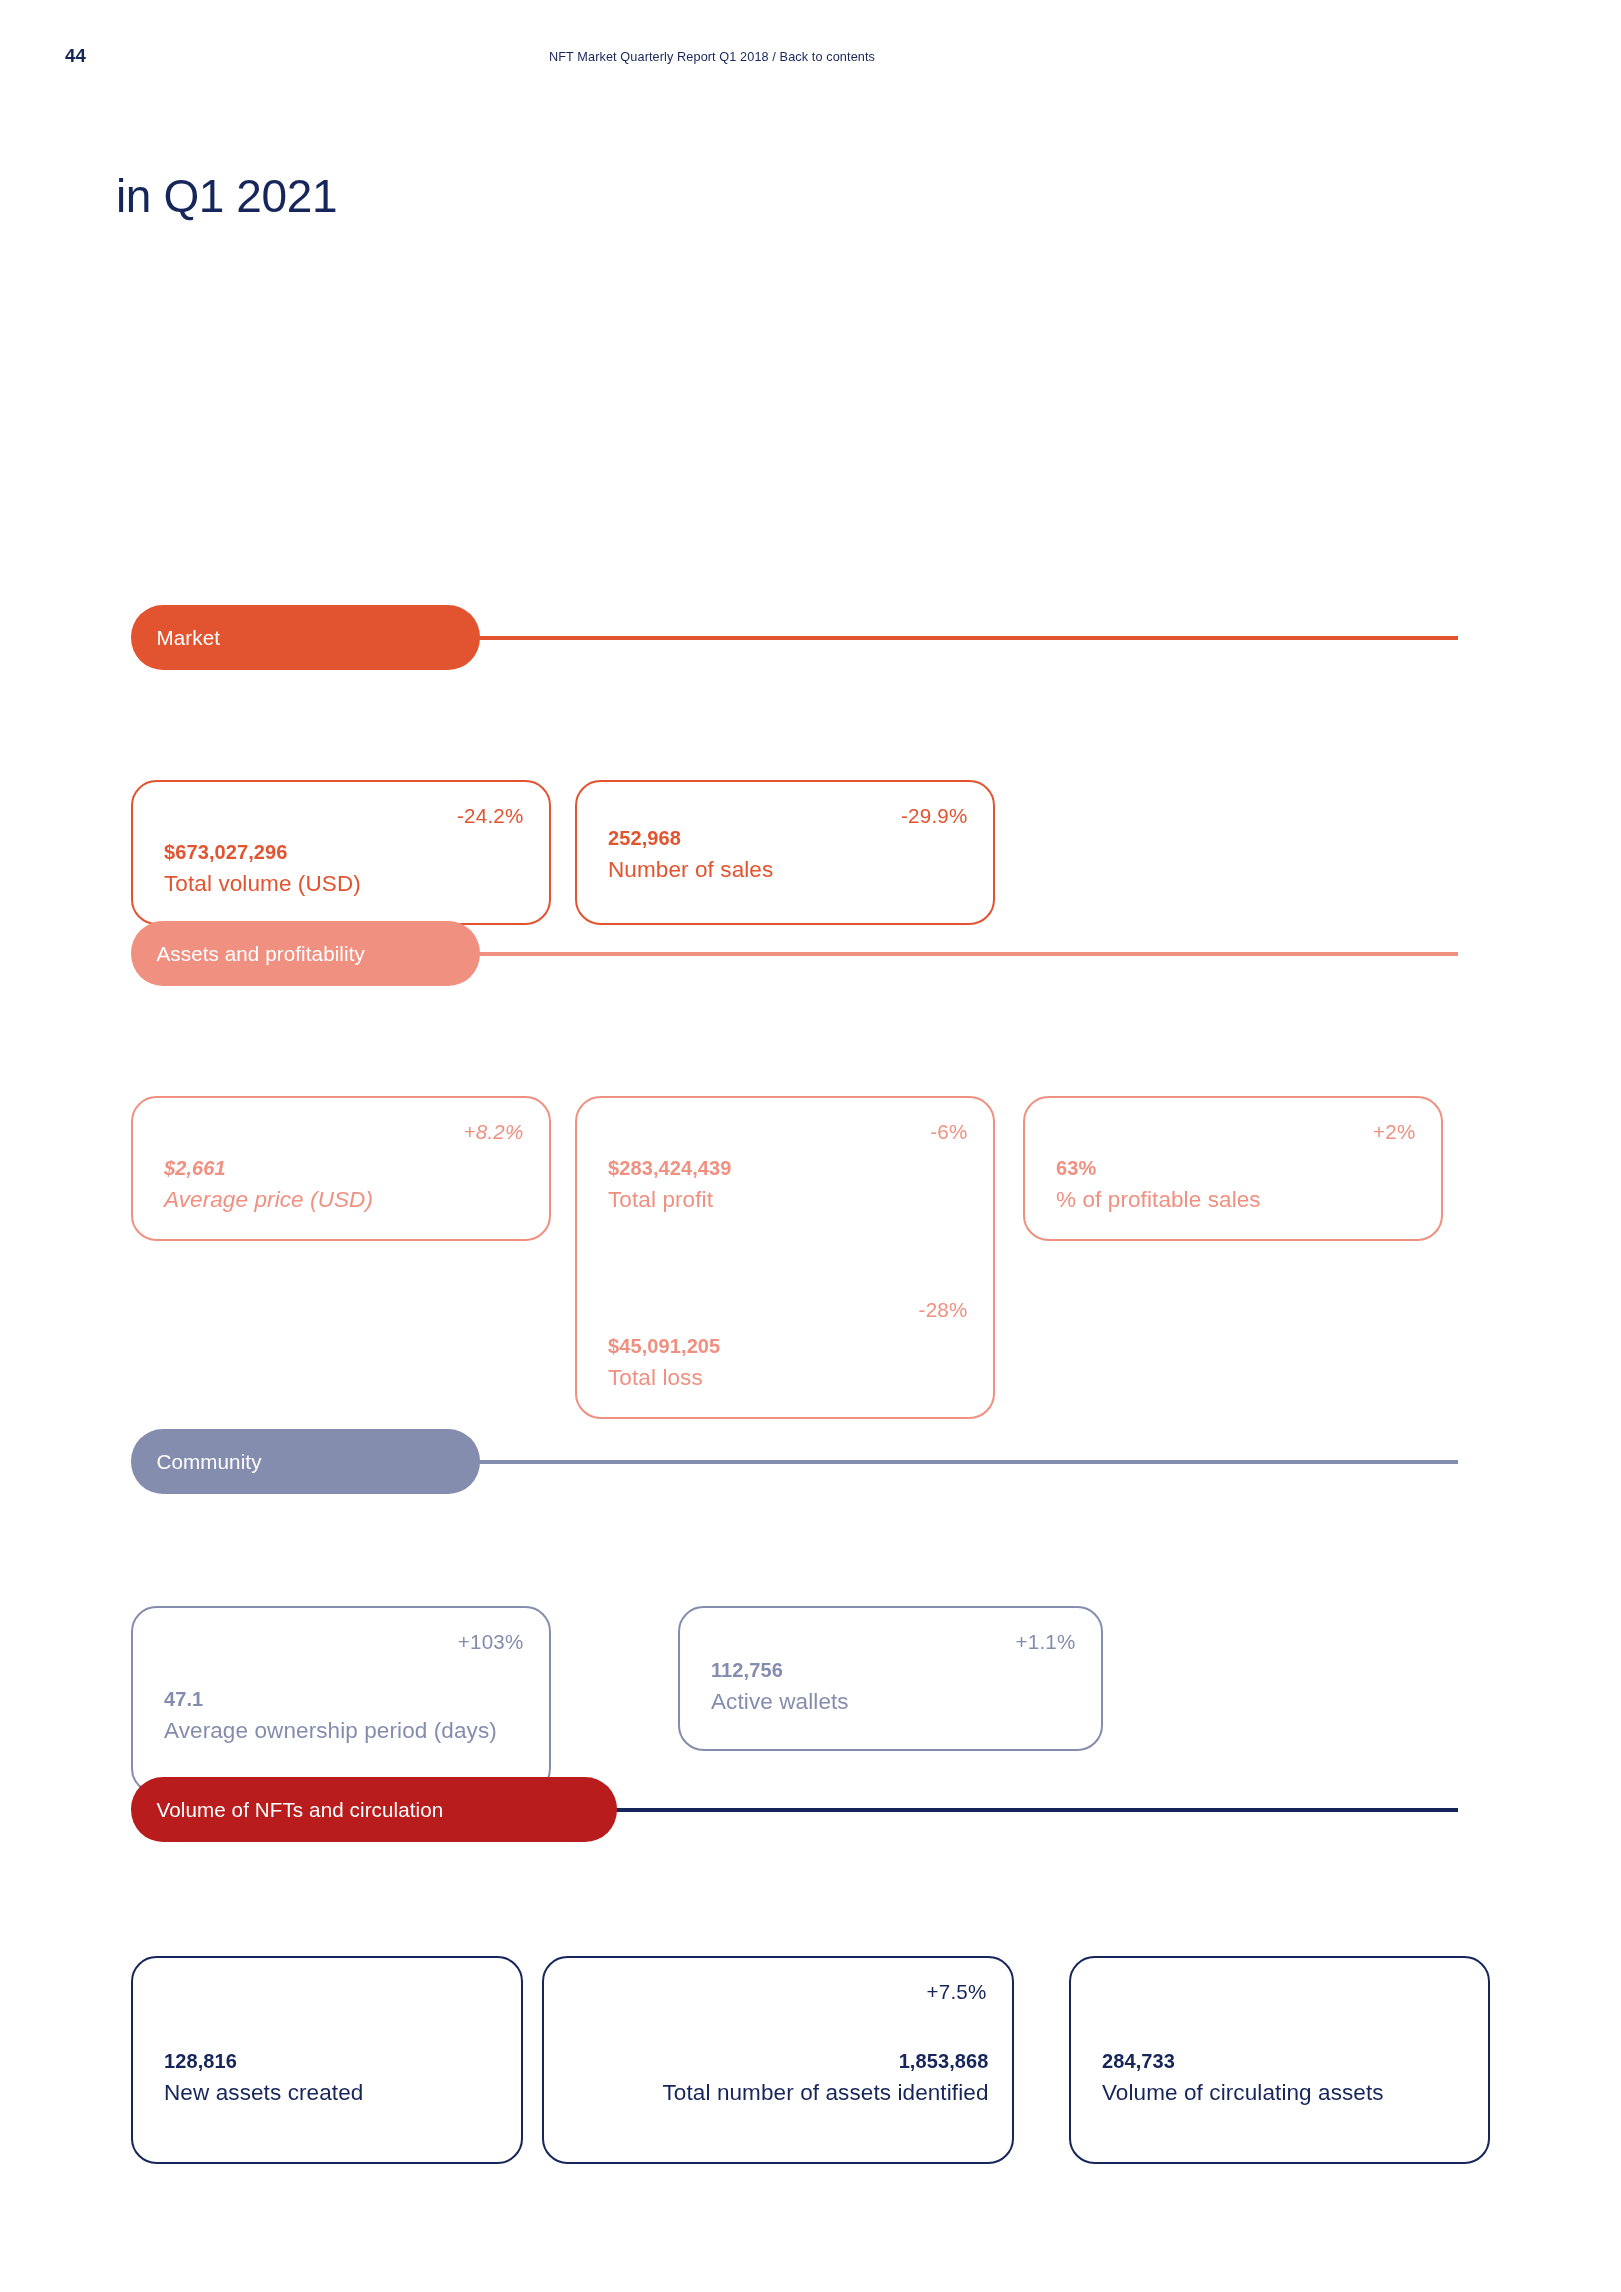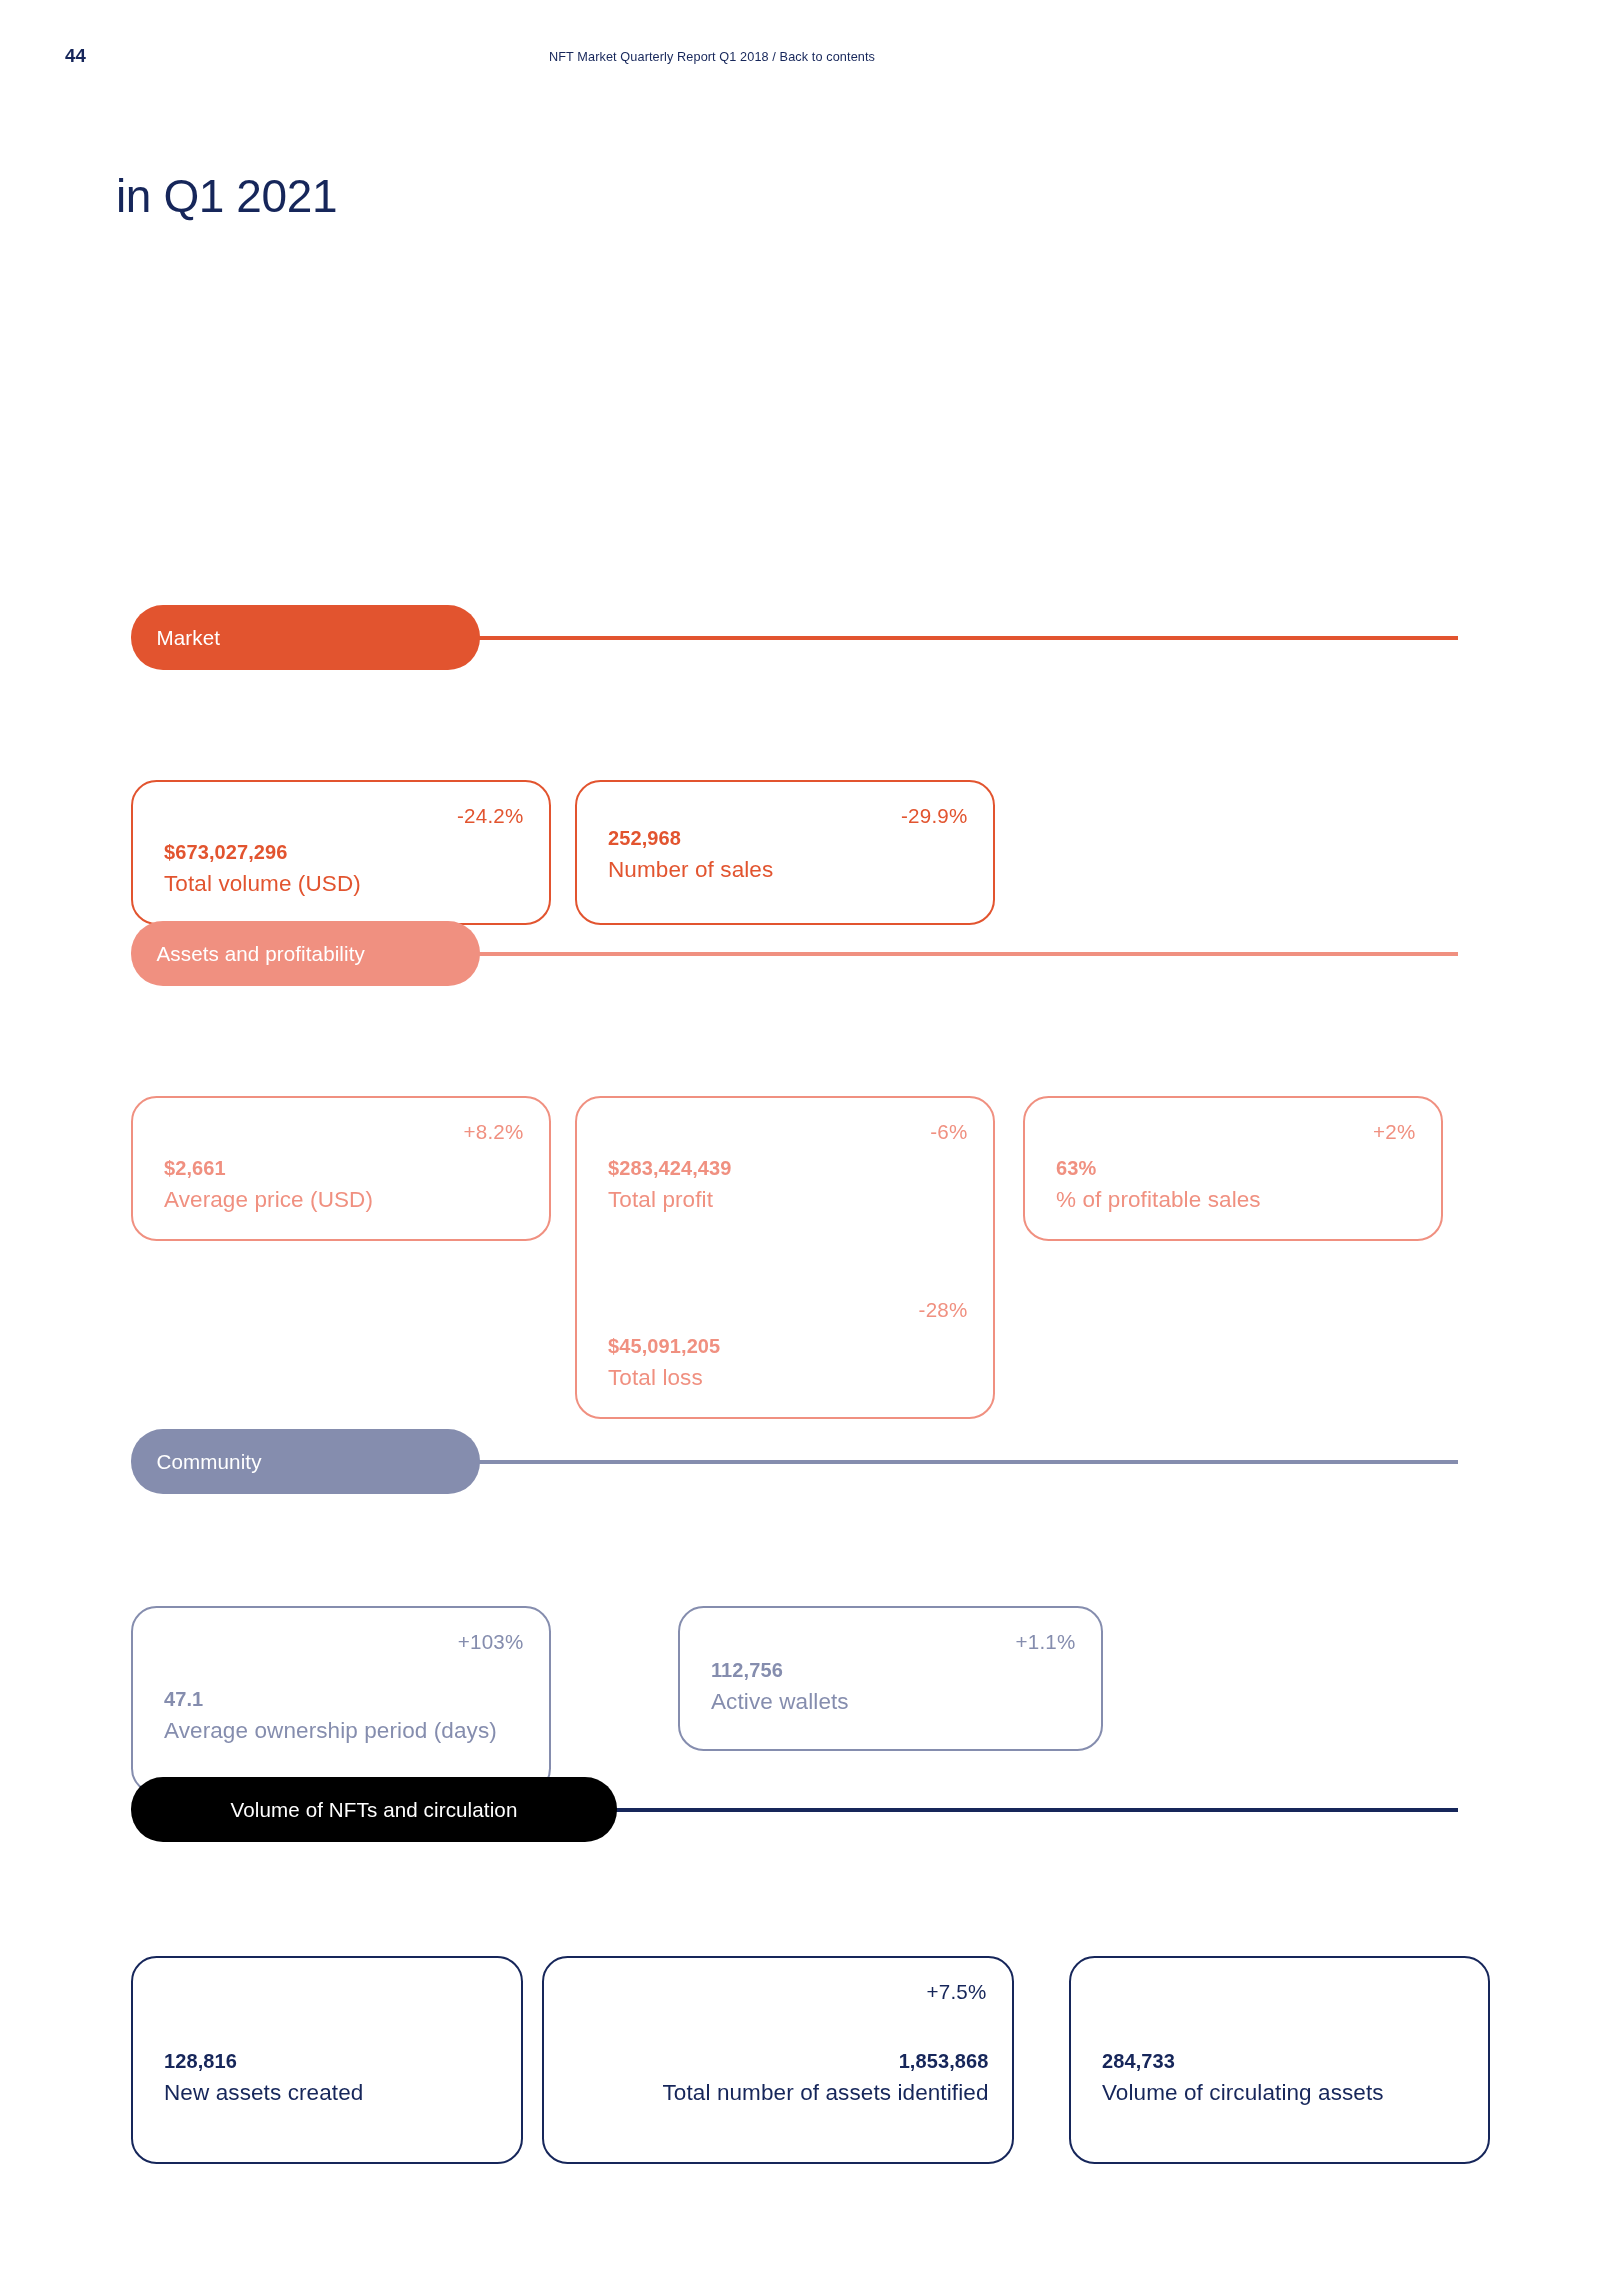--- a/index.html
+++ b/index.html
@@ -141,21 +141,21 @@
 
   
   .theme-community .pill { background: #858dae; }
   .theme-community .rule { background: #858dae; }
   .theme-community .card { border-color: #858dae; }
   .theme-community .card-delta,
   .theme-community .card-value,
   .theme-community .card-label { color: #858dae; }
 
   
-  .theme-volume .pill { background: #000000; justify-content: center; }
+  .theme-volume .pill { background: #b91c1c; }
   .theme-volume .rule { background: #16265a; }
   .theme-volume .card { border-color: #16265a; }
   .theme-volume .card-delta,
   .theme-volume .card-value,
   .theme-volume .card-label { color: #16265a; }
 </style>
 </head>
 <body>
 
 <div class="page">
@@ -193,21 +193,21 @@
   </div>
 
   <div class="section theme-assets" style="top:921px;">
     <div class="section-head">
       <div class="rule" style="left:431px;"></div>
       <div class="pill" style="width:349px;">
         <span class="pill-label">Assets and profitability</span>
       </div>
     </div>
     <div class="cards" style="height:412px;">
-      <div class="card" style="left:131px;top:110px;width:420px;height:145px;">
+      <div class="card" style="left:131px;top:110px;width:420px;height:145px;font-style:italic;">
         <span class="card-delta">+8.2%</span>
         <div class="card-body" style="top:59px;">
           <div class="card-value">$2,661</div>
           <div class="card-label">Average price (USD)</div>
         </div>
       </div>
       <div class="card" style="left:575px;top:110px;width:420px;height:323px;">
         <span class="card-delta">-6%</span>
         <div class="card-body" style="top:59px;">
           <div class="card-value">$283,424,439</div>

